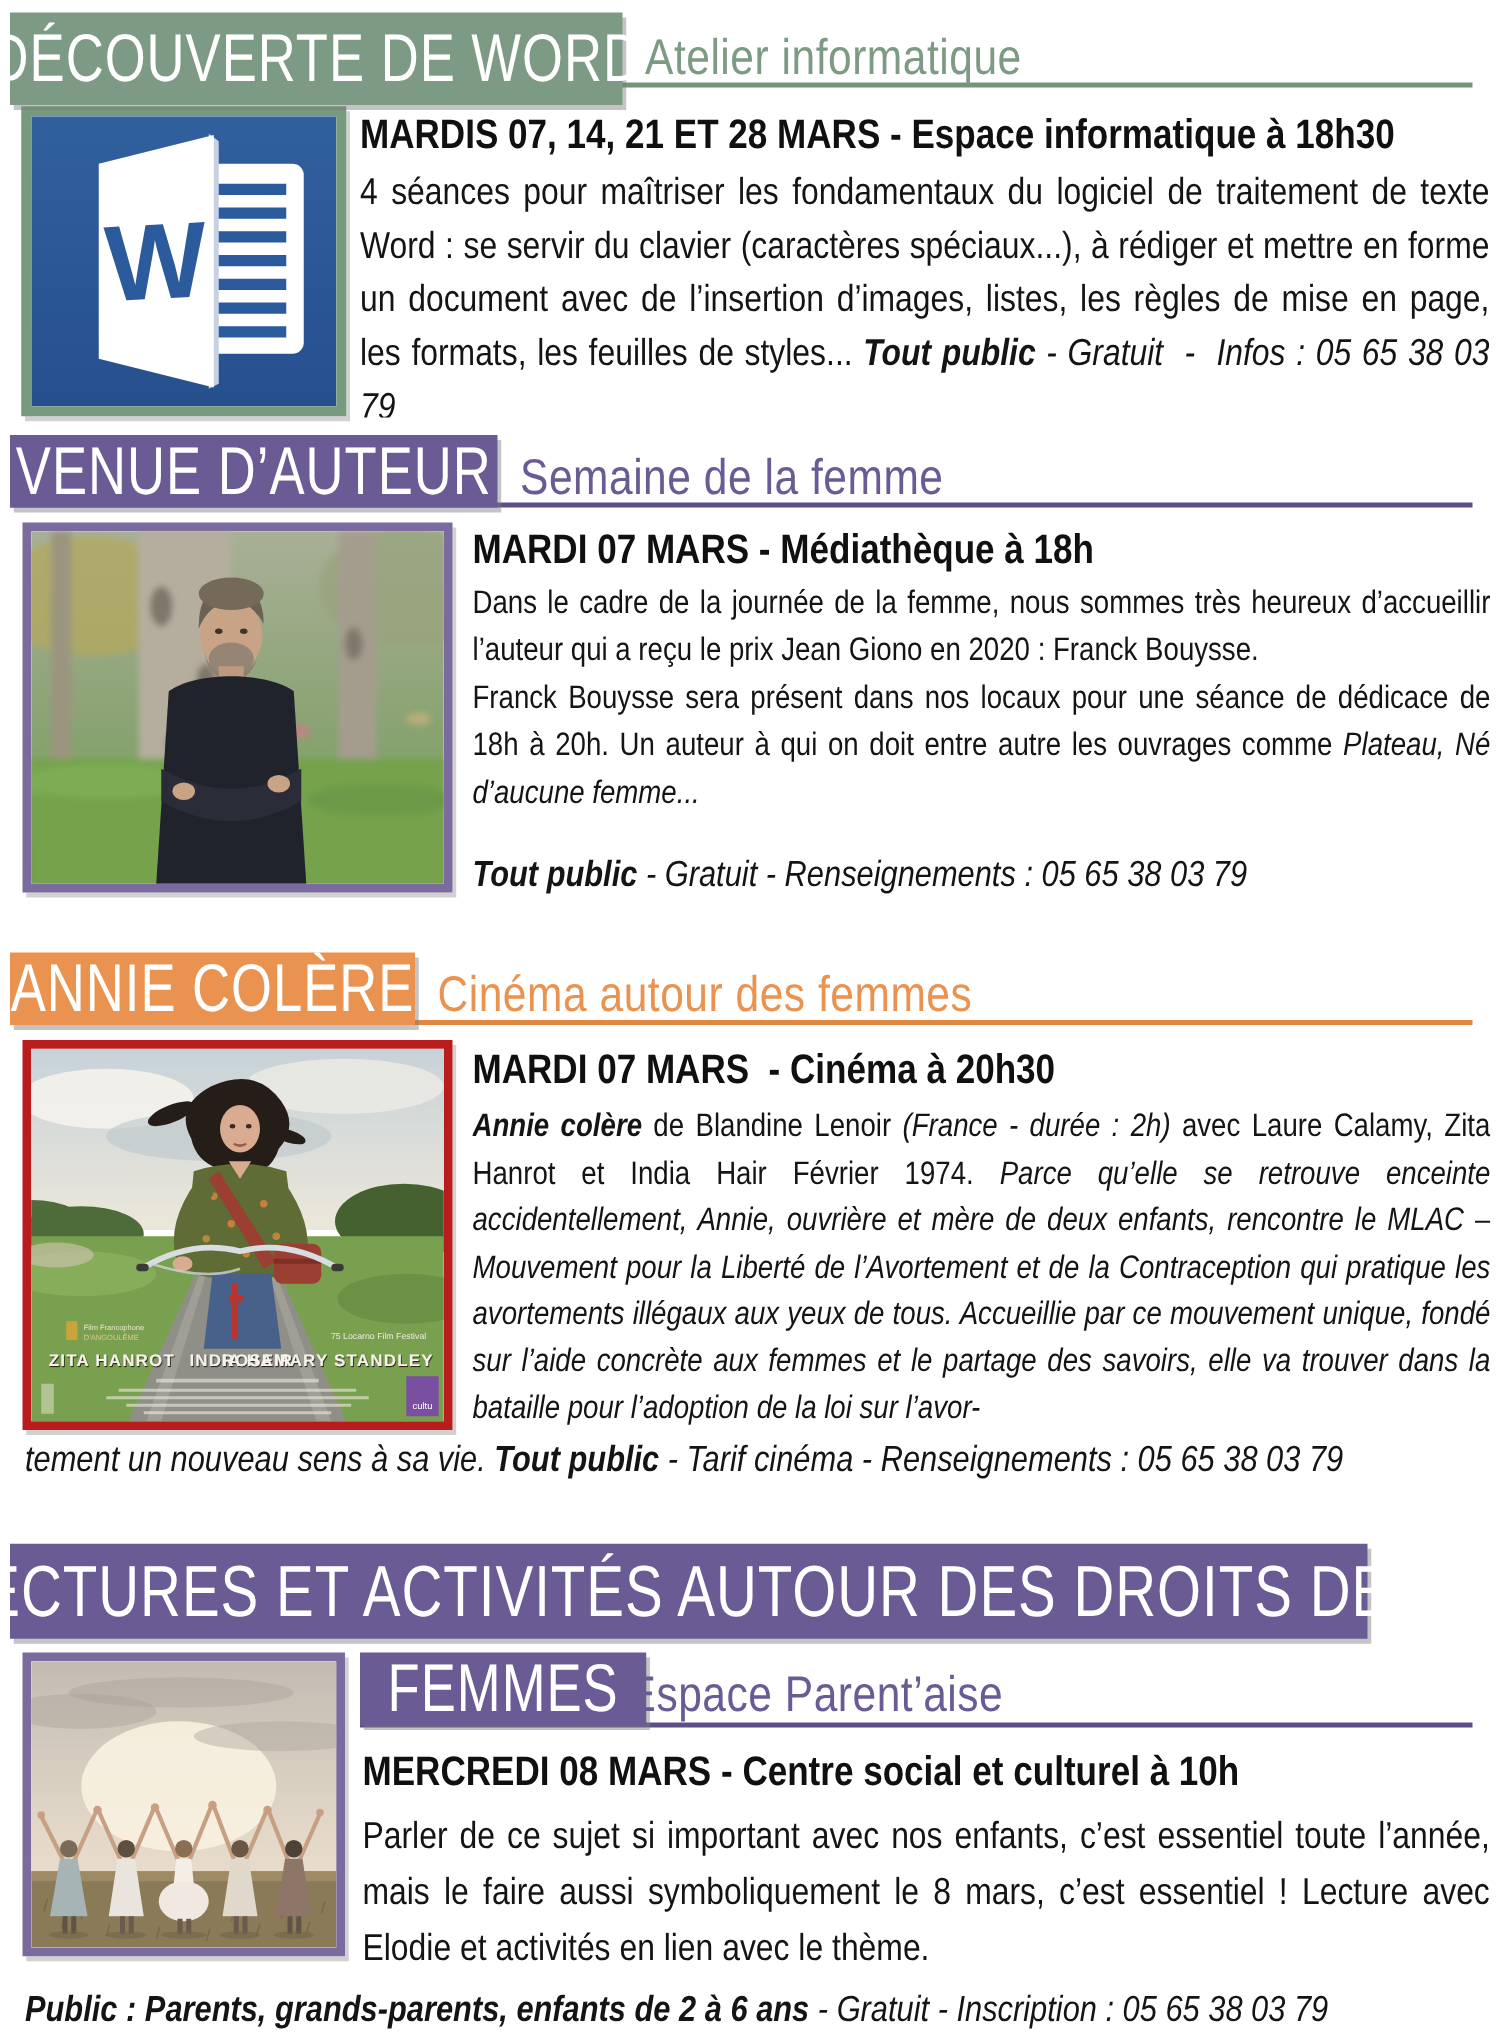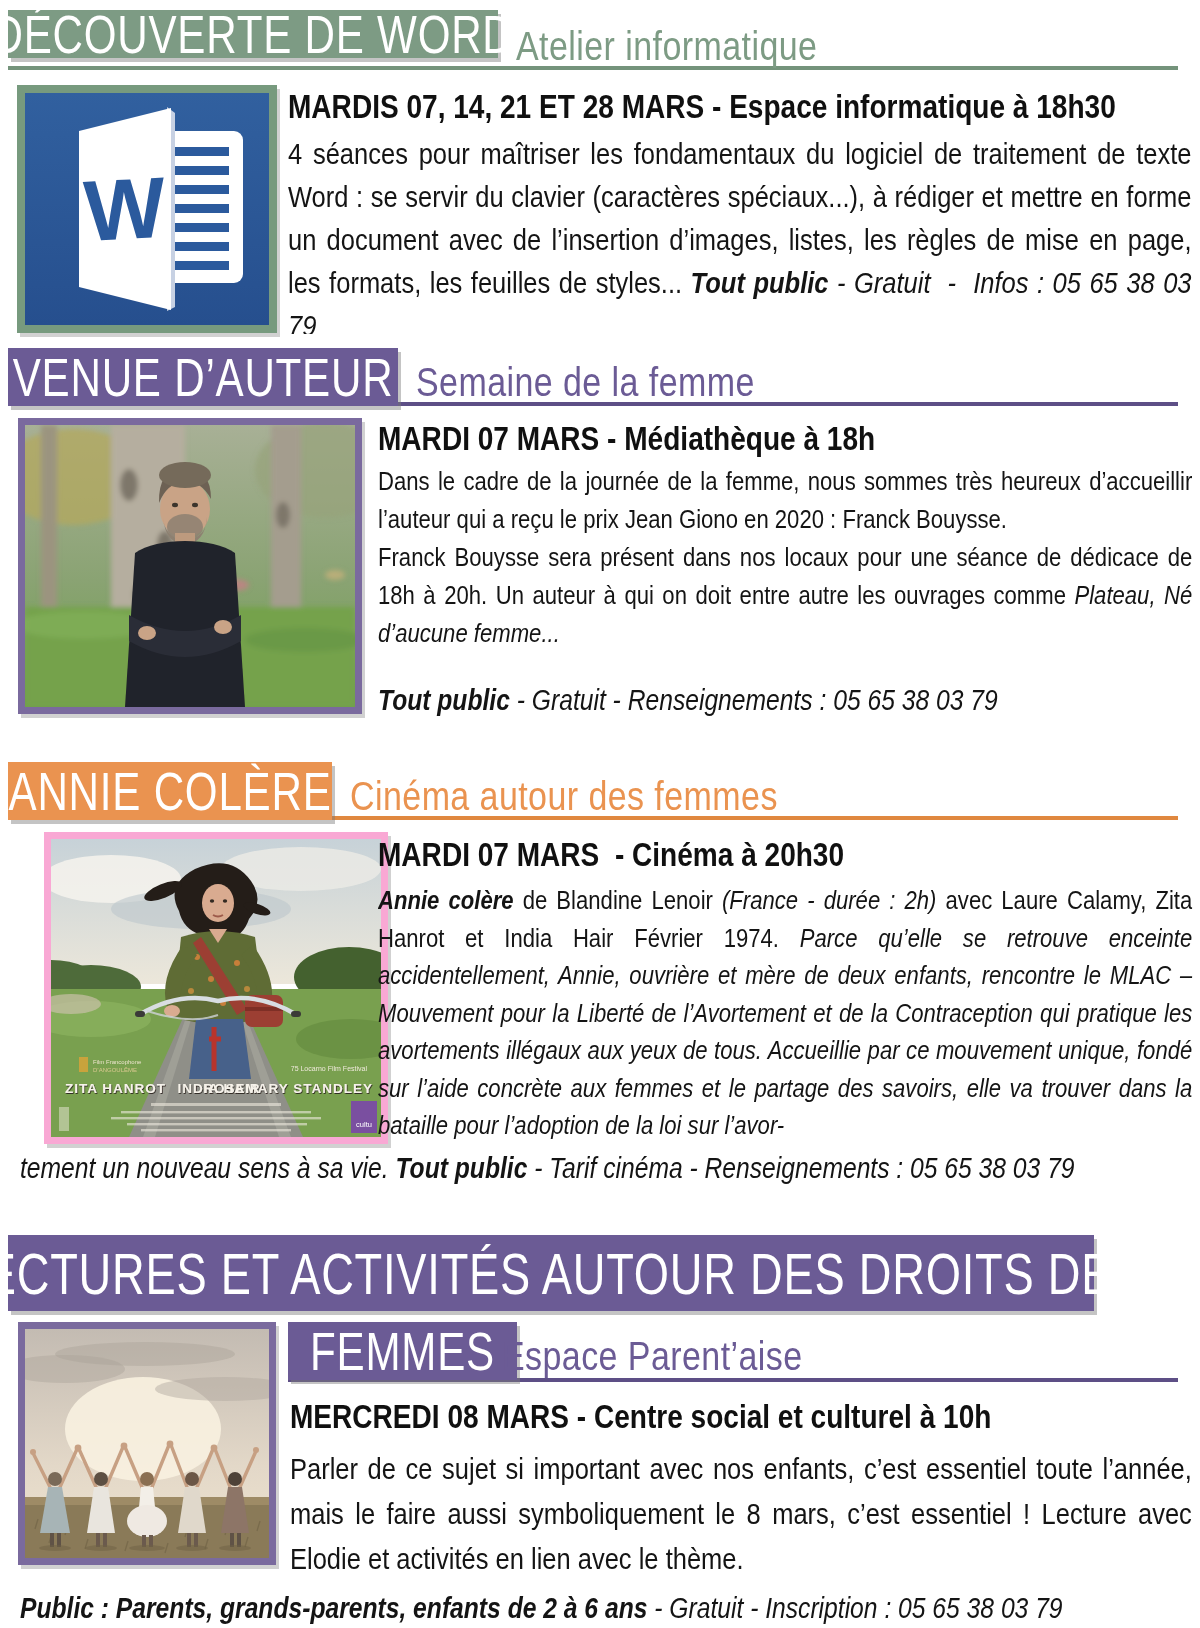--- a/index.html
+++ b/index.html
@@ -39,21 +39,21 @@
   }
   .run-i{font-style:italic;}
   .run-bi{font-weight:700;font-style:italic;}
 </style>
 </head>
 <body>
 
 <div id="page">
 
   <div class="rule" style="left:8px;top:66px;width:1170px;background:#74937b;"></div>
-  <div class="hdr-box" style="left:8px;top:10px;width:490px;height:48px;background:#7d9b84;">
+  <div class="hdr-box" style="left:8px;top:10px;width:490px;height:74px;background:#7d9b84;">
     <span style="font-size:54px;">DÉCOUVERTE DE WORD</span>
   </div>
   <div class="hdr-tag" style="left:516px;top:24px;color:#7d9b84;">Atelier informatique</div>
 
   <div class="frame" style="left:17px;top:85px;width:260px;height:248px;border:8px solid #779a7e;">
     <svg viewBox="0 0 244 232" preserveAspectRatio="none">
       <defs>
         <linearGradient id="wbg" x1="0" y1="0" x2="0" y2="1">
           <stop offset="0" stop-color="#31609f"></stop>
             <stop offset="1" stop-color="#264f8e"></stop>
@@ -135,21 +135,21 @@
   <div class="body" style="left:378px;top:462px;width:958px;height:228px;font-size:26px;line-height:38px;"><span>Dans le cadre de la journée de la femme, nous sommes très heureux d’accueillir l’auteur qui a reçu le prix Jean Giono en 2020 : Franck Bouysse.
 Franck Bouysse sera présent dans nos locaux pour une séance de dédicace de 18h à 20h. Un auteur à qui on doit entre autre les ouvrages comme </span><span class="run-i">Plateau, Né d’aucune femme...</span></div>
   <div class="oneline" style="left:378px;top:684px;font-size:29px;"><span class="run-bi">Tout public</span><span class="run-i"> - Gratuit - Renseignements : 05 65 38 03 79</span></div>
 
   <div class="rule" style="left:8px;top:816px;width:1170px;background:#e0883f;"></div>
   <div class="hdr-box" style="left:8px;top:762px;width:324px;height:58px;background:#ea9350;">
     <span style="font-size:54px;">ANNIE COLÈRE</span>
   </div>
   <div class="hdr-tag" style="left:350px;top:774px;color:#ea9350;">Cinéma autour des femmes</div>
 
-  <div class="frame" style="left:18px;top:832px;width:344px;height:312px;border:7px solid #f9a8d4;margin-left:26px;">
+  <div class="frame" style="left:18px;top:832px;width:344px;height:312px;border:7px solid #b91c1c;">
     <svg viewBox="0 0 330 298" preserveAspectRatio="none">
       <defs>
         <linearGradient id="sky" x1="0" y1="0" x2="0" y2="1">
           <stop offset="0" stop-color="#c7d2d8"></stop>
             <stop offset="1" stop-color="#ece7da"></stop>
         </linearGradient>
         <filter id="ds">
             <feDropShadow dx="0.7" dy="0.9" stdDeviation="0.4" flood-color="#2a211a"></feDropShadow>
           </filter>
       </defs>

